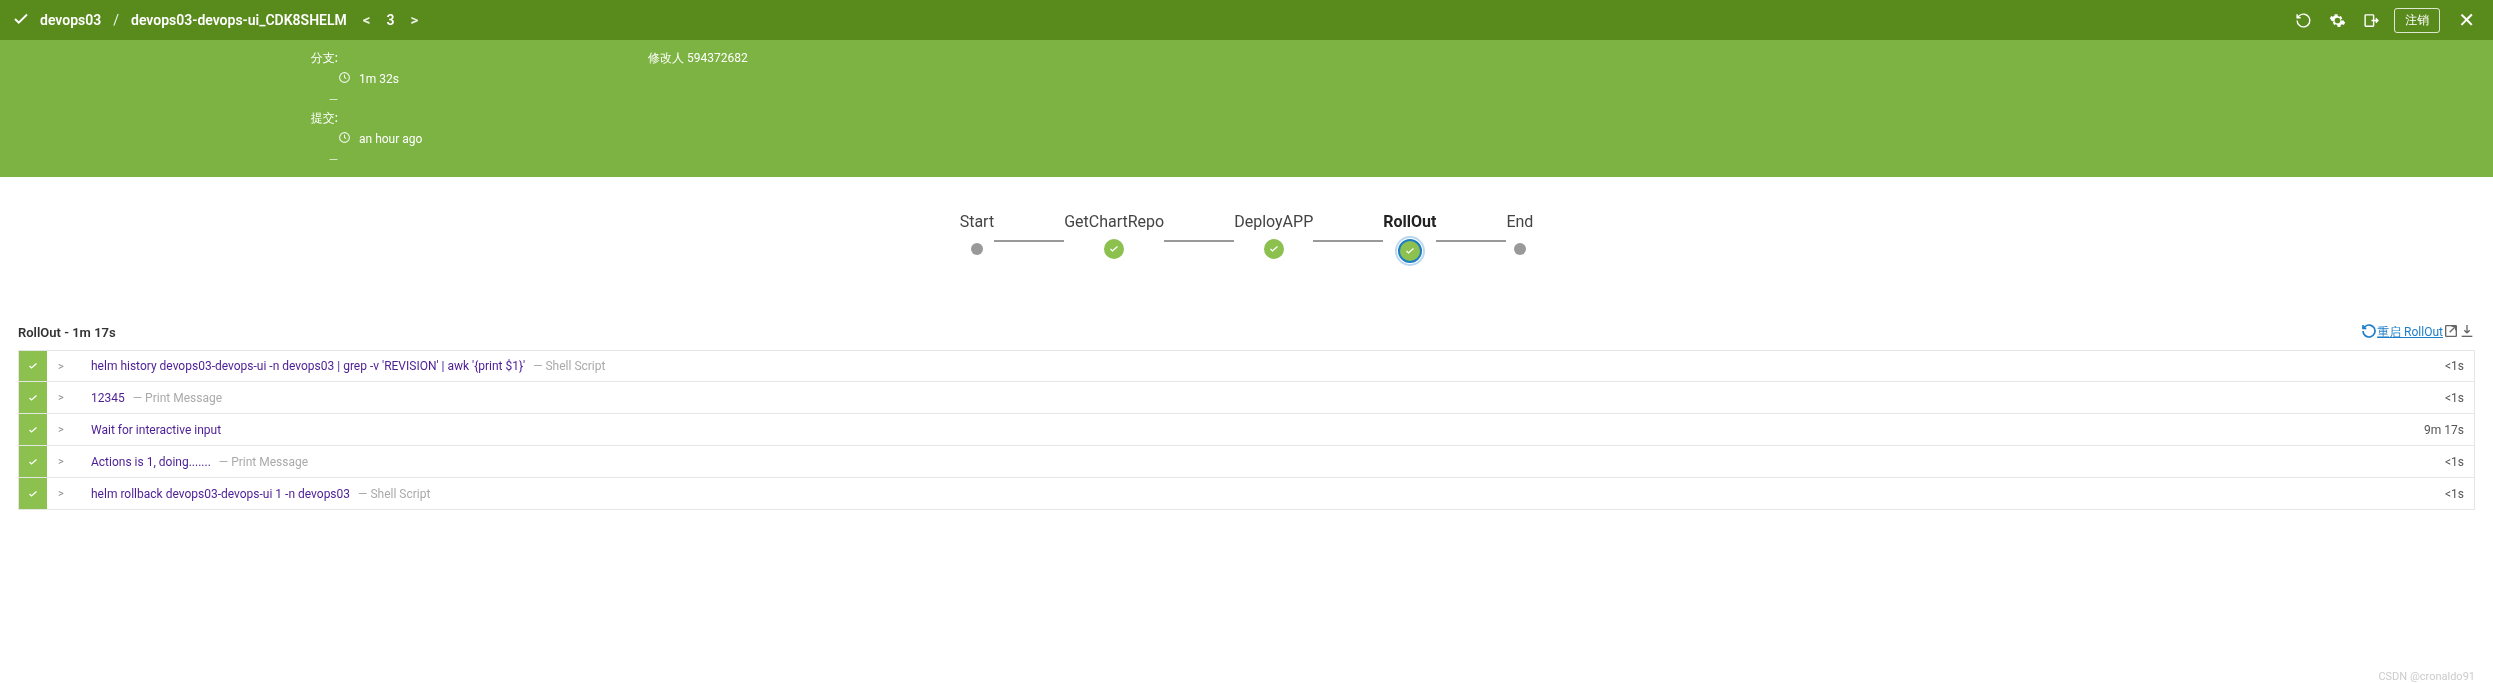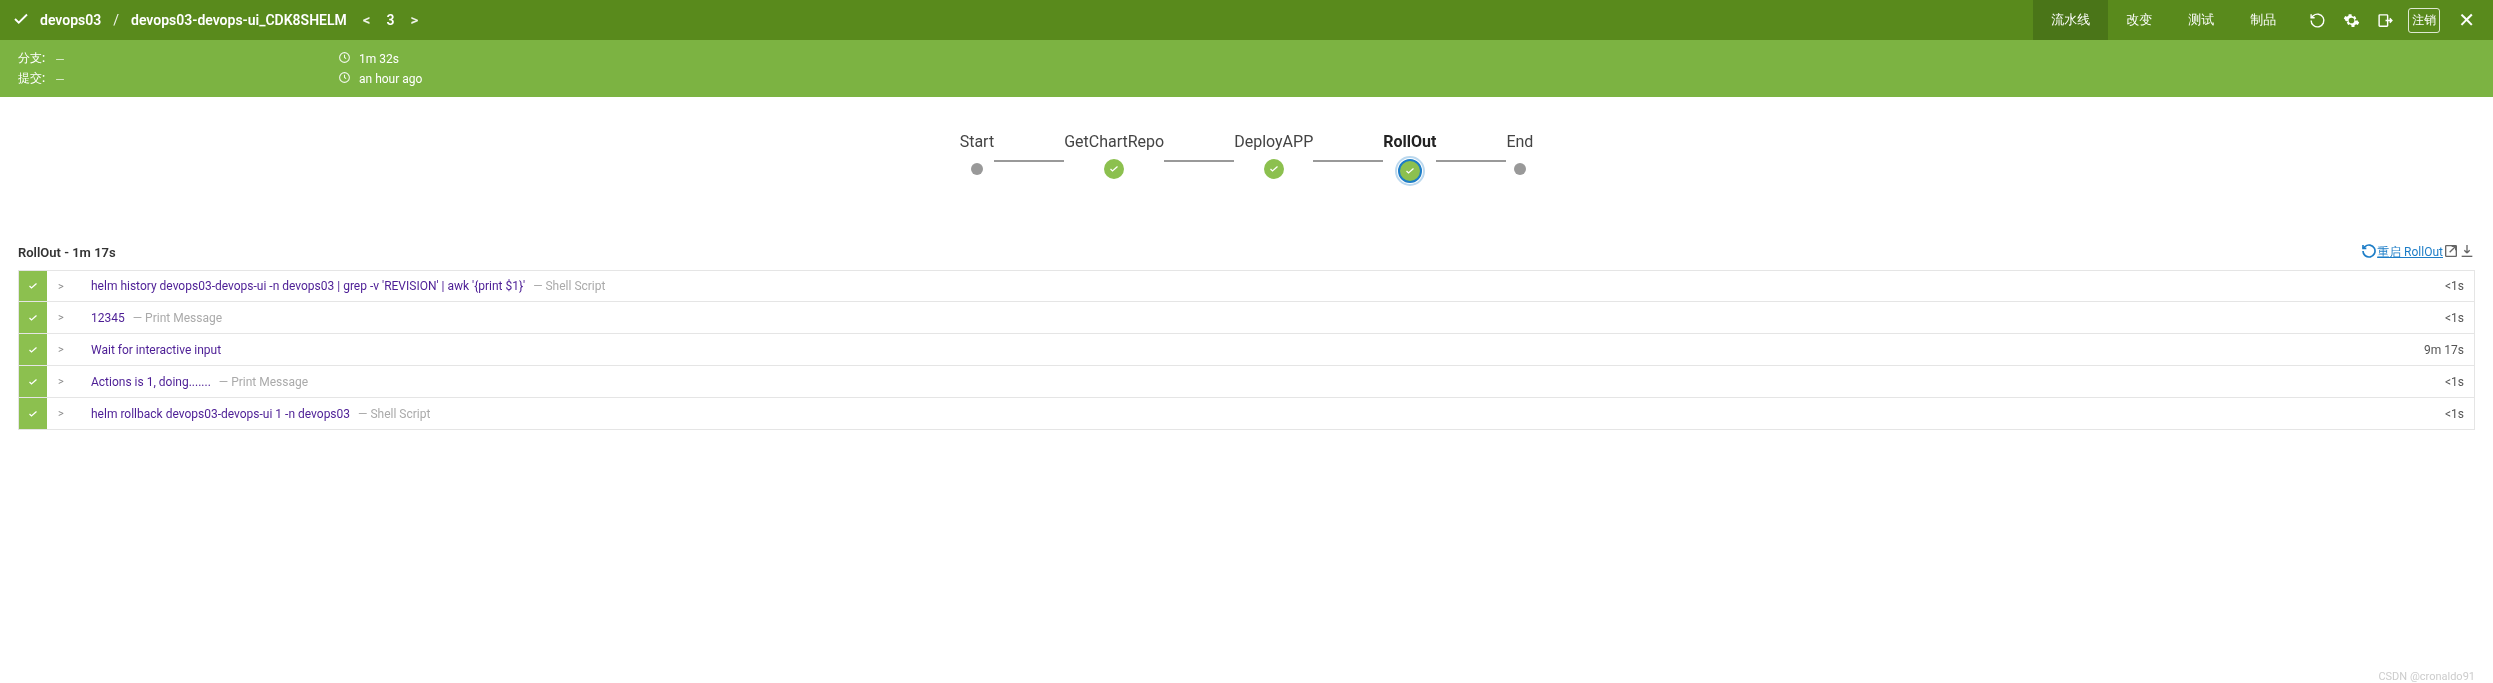--- a/index.html
+++ b/index.html
@@ -8,27 +8,27 @@
 .header-dark { background: #598a1c; height: 40px; display: flex; align-items: center; padding: 0 12px; color: #fff; }
 .header-dark .left { display: flex; align-items: center; gap: 10px; flex: 1; }
 .header-dark .breadcrumb { font-size: 14px; font-weight: 600; display: flex; align-items: center; gap: 12px; }
 .header-dark .breadcrumb .sep { opacity: .9; font-weight: 400; }
 .header-dark .nav-btn { opacity: .9; cursor: pointer; padding: 0 4px; font-size: 15px; }
 .header-dark .tabs { display: flex; }
 .header-dark .tab { padding: 0 18px; height: 40px; display: flex; align-items: center; cursor: pointer; font-size: 13px; }
 .header-dark .tab.active { background: #4a7518; }
 .header-dark .actions { display: flex; align-items: center; gap: 12px; margin-left: 12px; }
 .header-dark .icon-btn { cursor: pointer; width: 22px; display: inline-flex; justify-content: center; }
-.header-dark .logout { border: 1px solid rgba(255,255,255,.8); border-radius: 3px; padding: 3px 3px; cursor: pointer; font-size: 12px; }
+.header-dark .logout { border: 1px solid rgba(255,255,255,.8); border-radius: 3px; padding: 3px 10px; cursor: pointer; font-size: 12px; }
 .header-dark .close { cursor: pointer; font-size: 20px; padding: 0 6px; }
 
 .header-light { background: #7cb342; color: #fff; padding: 10px 18px; font-size: 12px; }
 .header-light .row { display: flex; margin-bottom: 3px; }
 .header-light .row:last-child { margin-bottom: 0; }
-.header-light .col1 { width: 320px; display: flex; align-items: flex-end; gap: 10px; }
+.header-light .col1 { width: 320px; display: flex; align-items: flex-end; gap: 26px; flex-direction: column; }
 .header-light .col2 { width: 310px; display: flex; align-items: center; gap: 8px; }
 .header-light .col3 { flex: 1; }
 .header-light .label { opacity: 1; font-weight: 500; }
 .header-light .dash { opacity: .7; }
 .header-light .ic { opacity: .9; }
 
 .pipeline { padding: 35px 0 60px; display: flex; justify-content: center; }
 .pipeline-inner { display: flex; align-items: flex-start; }
 .stage { display: flex; flex-direction: column; align-items: center; position: relative; }
 .stage-label { font-size: 16px; color: #444; margin-bottom: 8px; font-weight: 400; }
@@ -72,26 +72,20 @@
     </span>
     <span class="breadcrumb">
       <span>devops03</span>
       <span class="sep">/</span>
       <span>devops03-devops-ui_CDK8SHELM</span>
       <span class="nav-btn">&lt;</span>
       <span>3</span>
       <span class="nav-btn">&gt;</span>
     </span>
   </div>
-  <div class="tabs">
-    <div class="tab active">流水线</div>
-    <div class="tab">改变</div>
-    <div class="tab">测试</div>
-    <div class="tab">制品</div>
-  </div>
   <div class="actions">
     <span class="icon-btn">
       <svg width="17" height="17" viewBox="0 0 24 24" fill="none" stroke="#fff" stroke-width="2">
           <path d="M3 12a9 9 0 1 0 3-6.7L3 8"></path>
           <path d="M3 3v5h5"></path>
         </svg>
     </span>
     <span class="icon-btn">
       <svg width="17" height="17" viewBox="0 0 24 24" fill="#fff">
           <path d="M12 8a4 4 0 100 8 4 4 0 000-8zm9 4a7 7 0 01-.1 1.2l2 1.6-2 3.4-2.4-1a7 7 0 01-2 1.2l-.4 2.6h-4l-.4-2.6a7 7 0 01-2-1.2l-2.4 1-2-3.4 2-1.6A7 7 0 013 12a7 7 0 01.1-1.2l-2-1.6 2-3.4 2.4 1a7 7 0 012-1.2L8 3h4l.4 2.6a7 7 0 012 1.2l2.4-1 2 3.4-2 1.6c.1.4.2.8.2 1.2z"></path>
@@ -115,20 +109,24 @@
       <span class="dash">—</span>
     </div>
     <div class="col2">
       <span class="ic">
         <svg width="13" height="13" viewBox="0 0 24 24" fill="none" stroke="#fff" stroke-width="2">
             <circle cx="12" cy="12" r="9"></circle>
             <path d="M12 7v5l3 2"></path>
           </svg>
       </span>
       <span>1m 32s</span>
+    </div>
+    <div class="col3">
+      <span>修改人</span>
+      <span>594372682</span>
     </div>
   </div>
   <div class="row">
     <div class="col1">
       <span class="label">提交:</span>
       <span class="dash">—</span>
     </div>
     <div class="col2">
       <span class="ic">
         <svg width="13" height="13" viewBox="0 0 24 24" fill="none" stroke="#fff" stroke-width="2">

